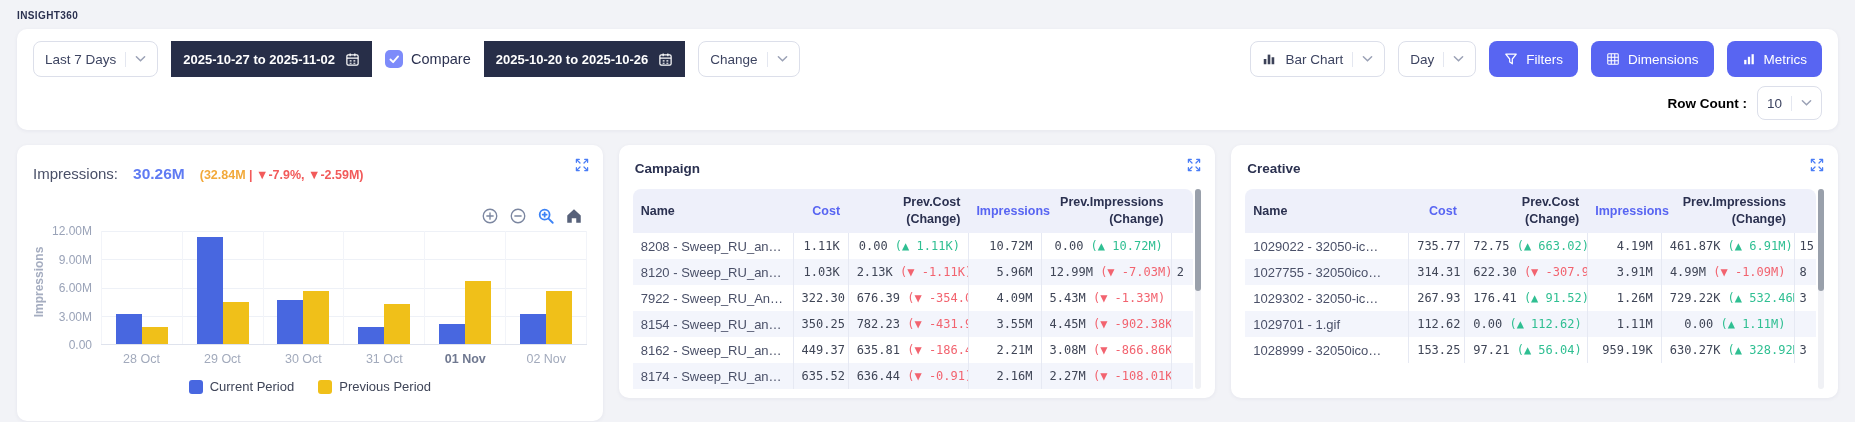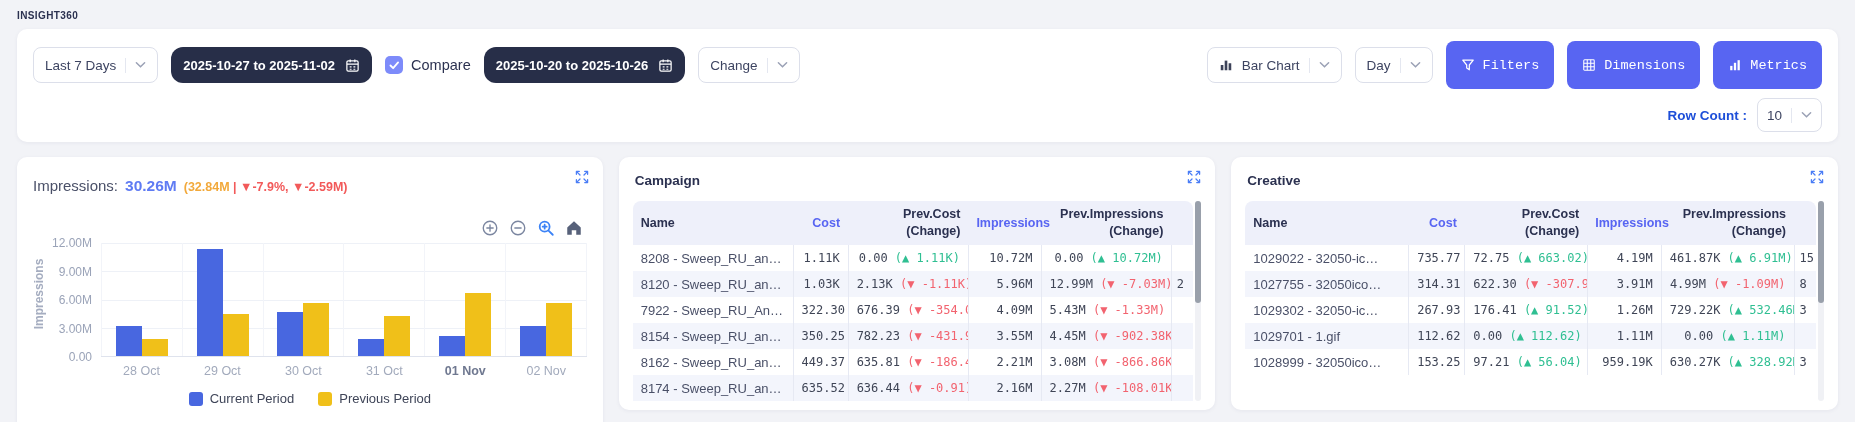--- a/index.html
+++ b/index.html
@@ -16,44 +16,44 @@
   .toolbar-row1 { display:flex; justify-content:space-between; align-items:center; }
   .tb-left, .tb-right { display:flex; align-items:center; gap:13px; }
   .toolbar-row2 { display:flex; justify-content:flex-end; align-items:center; gap:10px; margin-top:9px; }
 
   .select { height:36px; background:#fff; border:1px solid #dcdfea; border-radius:8px;
             display:inline-flex; align-items:center; gap:9px; padding:0 11px;
             font-size:13.5px; color:#3d4461; cursor:pointer; }
   .select .divider { width:1px; height:15px; background:#e4e7f0; }
   .chev { width:11px; height:8px; flex:0 0 auto; }
 
-  .date-pill { height:36px; background:#272e48; color:#fff; border-radius:12px;
+  .date-pill { height:36px; background:#272e48; color:#fff; border-radius:0;
                display:inline-flex; align-items:center; gap:10px; padding:0 12px;
                font-size:13px; font-weight:bold; cursor:pointer; }
 
   .compare { display:inline-flex; align-items:center; gap:8px; cursor:pointer; }
   .checkbox { width:18px; height:18px; background:#7d8bfa; border-radius:5px;
               display:inline-flex; align-items:center; justify-content:center; }
   .compare-label { font-size:14.5px; color:#2b3150; }
 
-  .btn { height:48px; background:#5865f2; color:#fff; border:none; border-radius:8px;
+  .btn { height:36px; background:#5865f2; color:#fff; border:none; border-radius:8px;
          display:inline-flex; align-items:center; gap:8px; padding:0 15px;
-         font-size:13.5px; font-family:Liberation Mono, monospace; cursor:pointer; }
-
-  .rowcount-label { font-size:13.5px; font-weight:bold; color:#1d4ed8; }
+         font-size:13.5px; font-family:Liberation Sans, sans-serif; cursor:pointer; }
+
+  .rowcount-label { font-size:13.5px; font-weight:bold; color:#000000; }
   .select.small { height:34px; padding:0 9px; }
 
   
   .panels { display:flex; gap:16px; margin-top:15px; align-items:flex-start; }
   .panel { position:relative; }
   .expand-btn { position:absolute; top:12px; right:13px; width:16px; height:16px; cursor:pointer; }
 
   
   .chart-card { width:586px; height:276px; padding:14px 16px; }
-  .metric-row { display:flex; align-items:baseline; gap:7px; margin-top:6px; }
+  .metric-row { display:flex; align-items:baseline; gap:15px; margin-top:6px; }
   .metric-label { font-size:15px; color:#4a5068; }
   .metric-value { font-size:15.5px; font-weight:bold; color:#5f7bf3; }
   .metric-cmp { font-size:12.5px; font-weight:bold; }
   .metric-prev { color:#f2a93b; }
   .metric-change { color:#f25a5a; }
 
   .toolbox { position:absolute; top:62px; right:20px; display:flex; gap:10px; align-items:center; }
   .toolbox span { width:18px; height:18px; display:inline-block; cursor:pointer; }
 
   .chart-area { display:flex; margin-top:48px; height:114px; }

